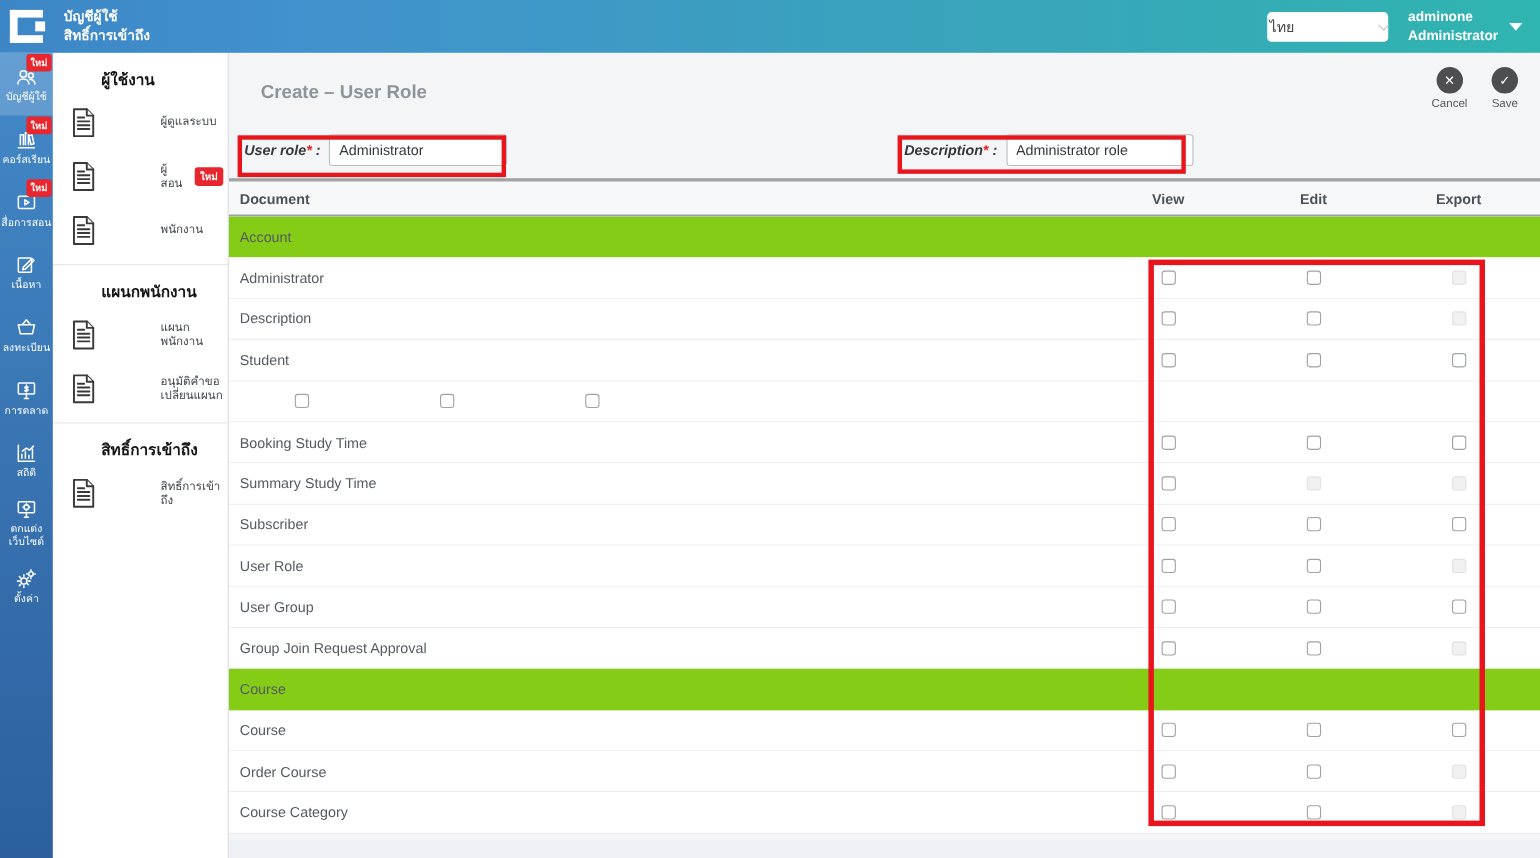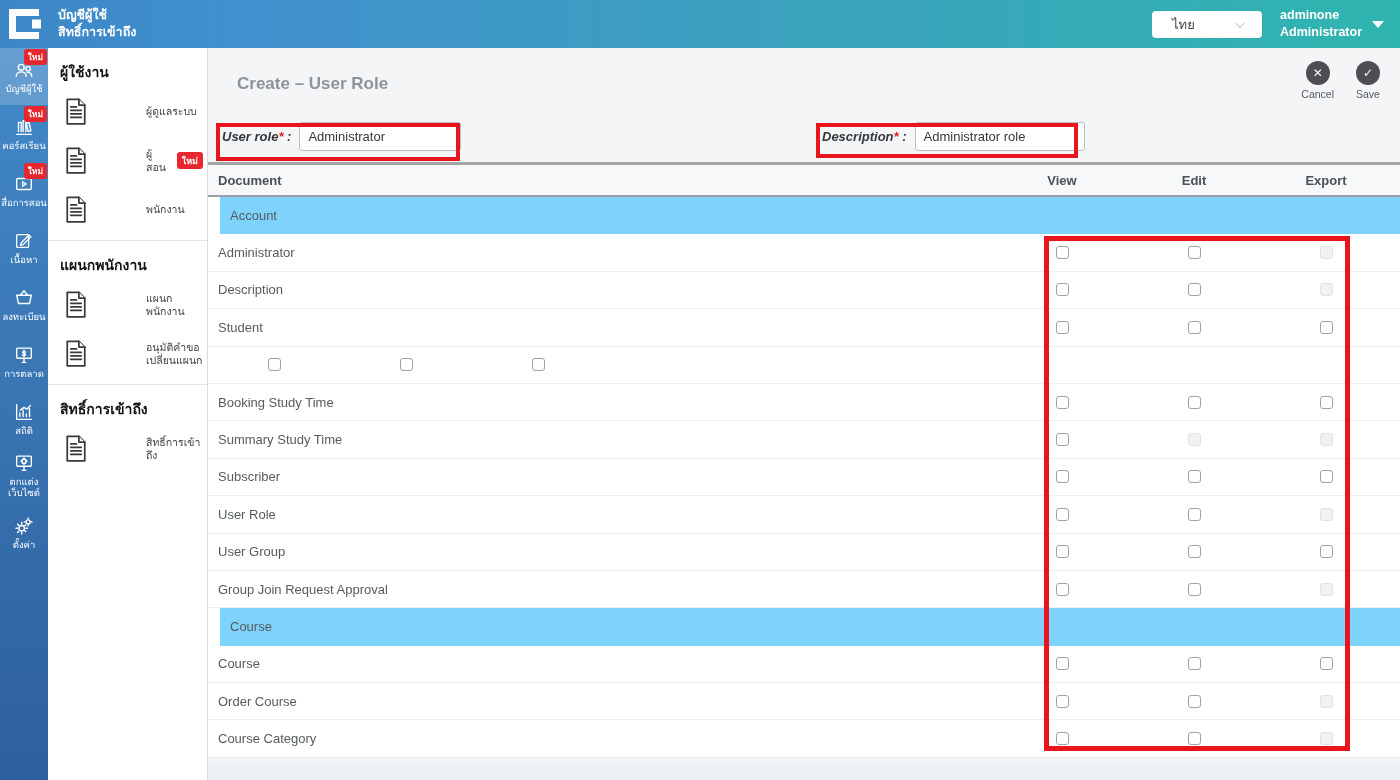--- a/index.html
+++ b/index.html
@@ -11,21 +11,21 @@
   .topbar { position:absolute; left:0; top:0; width:1400px; height:48px;
     background:linear-gradient(90deg,#3d86c6 0%,#4191ce 18%,#3aa3bc 60%,#2fb5b0 100%);
     display:flex; align-items:center; z-index:5; }
   .logo-wrap { width:48px; display:flex; justify-content:center; }
   .logo { position:relative; width:30px; height:30px; border:7px solid #fff; border-right:none; }
   .logo::after { content:""; position:absolute; right:-2px; top:50%; transform:translateY(-50%);
     width:9px; height:9px; background:#fff; }
   .app-title { margin-left:10px; color:#fff; font-weight:bold; font-size:12.5px; line-height:1.4; }
   .topbar-right { margin-left:auto; display:flex; align-items:center; gap:18px; padding-right:16px; }
   .lang-select { width:110px; height:27px; background:#fff; border-radius:4px; display:flex;
-    align-items:center; padding:0 20px; font-size:13px; color:#444; cursor:pointer; }
+    align-items:center; padding:0 2px; font-size:13px; color:#444; cursor:pointer; }
   .lang-select .chev { margin-left:auto; width:7px; height:7px; border-right:1.5px solid #c0c4c8;
     border-bottom:1.5px solid #c0c4c8; transform:rotate(45deg) translateY(-2px); }
   .user-block { display:flex; align-items:center; gap:10px; color:#fff; }
   .user-names { text-align:left; font-weight:bold; font-size:12.5px; line-height:1.4; }
   .user-caret { width:0; height:0; border-left:6px solid transparent; border-right:6px solid transparent;
     border-top:7px solid #fff; }
 
   
   .nav-rail { position:absolute; left:0; top:48px; width:48px; height:732px;
     background:linear-gradient(180deg,#4289c8 0%,#3a76b4 45%,#2d5f9e 100%); z-index:4; }
@@ -37,21 +37,21 @@
     stroke-linecap:round; stroke-linejoin:round; }
   .nav-label { font-size:9.5px; line-height:1.15; text-align:center; max-width:46px; }
   .nav-badge { position:absolute; top:1px; right:1px; background:#e8262d; color:#fff; font-size:8.5px;
     font-weight:bold; padding:1px 4px; border-radius:3px; z-index:2; }
 
   
   .submenu { position:absolute; left:48px; top:48px; width:160px; height:732px; background:#fff;
     border-right:1px solid #d8dbe0; z-index:3; }
   .submenu-section { padding-bottom:6px; }
   .submenu-section + .submenu-section { border-top:1px solid #e5e5e5; }
-  .submenu-title { font-size:14px; font-weight:bold; color:#141414; padding:13px 10px 4px 12px; }
+  .submenu-title { font-size:14px; font-weight:bold; color:#141414; padding:13px 10px 4px 12px;margin-left:32px; }
   .submenu-item { display:flex; align-items:center; gap:8px; padding:9px 4px 9px 14px; cursor:pointer; }
   .submenu-item .doc-icon { width:28px; height:31px; flex:none; }
   .submenu-item svg { width:28px; height:31px; stroke:#3a3a3a; fill:#fff; stroke-width:1.5;
     stroke-linecap:round; stroke-linejoin:round; }
   .submenu-label { font-size:10.5px; color:#3f4348; line-height:1.2;padding-left:48px; }
   .submenu-badge { background:#e8262d; color:#fff; font-size:9px; font-weight:bold;
     padding:1.5px 5px; border-radius:3px; margin-left:2px; }
 
   
   .main { position:absolute; left:208px; top:48px; width:1192px; height:732px; background:#f3f5f7; }
@@ -78,21 +78,21 @@
   .thead { display:flex; align-items:center; height:32px; background:#f7f8f9;
     border-bottom:2px solid #9aa0a5; font-size:13px; font-weight:bold; color:#4a5158;
     padding-right:8px; }
   .thead .doc { flex:1; padding-left:10px; }
   .thead .col { width:132px; text-align:center; }
   .tbody { background:#fff; }
   .trow { display:flex; align-items:center; height:37.4px; background:#fff;
     border-bottom:1px solid #ededee; padding-right:8px; font-size:13px; color:#555b61; }
   .trow .doc { flex:1; padding-left:10px; }
   .trow .chk { width:132px; display:flex; justify-content:center; }
-  .trow.section { background:#7dd3fc; border-bottom:none;margin-left:12px; }
+  .trow.section { background:#84cc16; border-bottom:none; }
   .cb { width:13px; height:13px; border-radius:3px; }
   .cb.enabled { background:#fff; border:1.5px solid #9fa3a7; cursor:pointer; }
   .cb.disabled { background:#f1f1f1; border:1.5px solid #e2e2e2; }
   .partial-row { margin-top:6px; height:22px; background:#edf0f4; }
 
   
   .hl { position:absolute; border:4px solid #e8151d; z-index:9; pointer-events:none; }
   .hl-role { left:216px; top:123px; width:244px; height:38px; }
   .hl-desc { left:816px; top:123px; width:262px; height:35px; }
   .hl-grid { left:1044px; top:236px; width:306px; height:515px; border-width:5px; }

